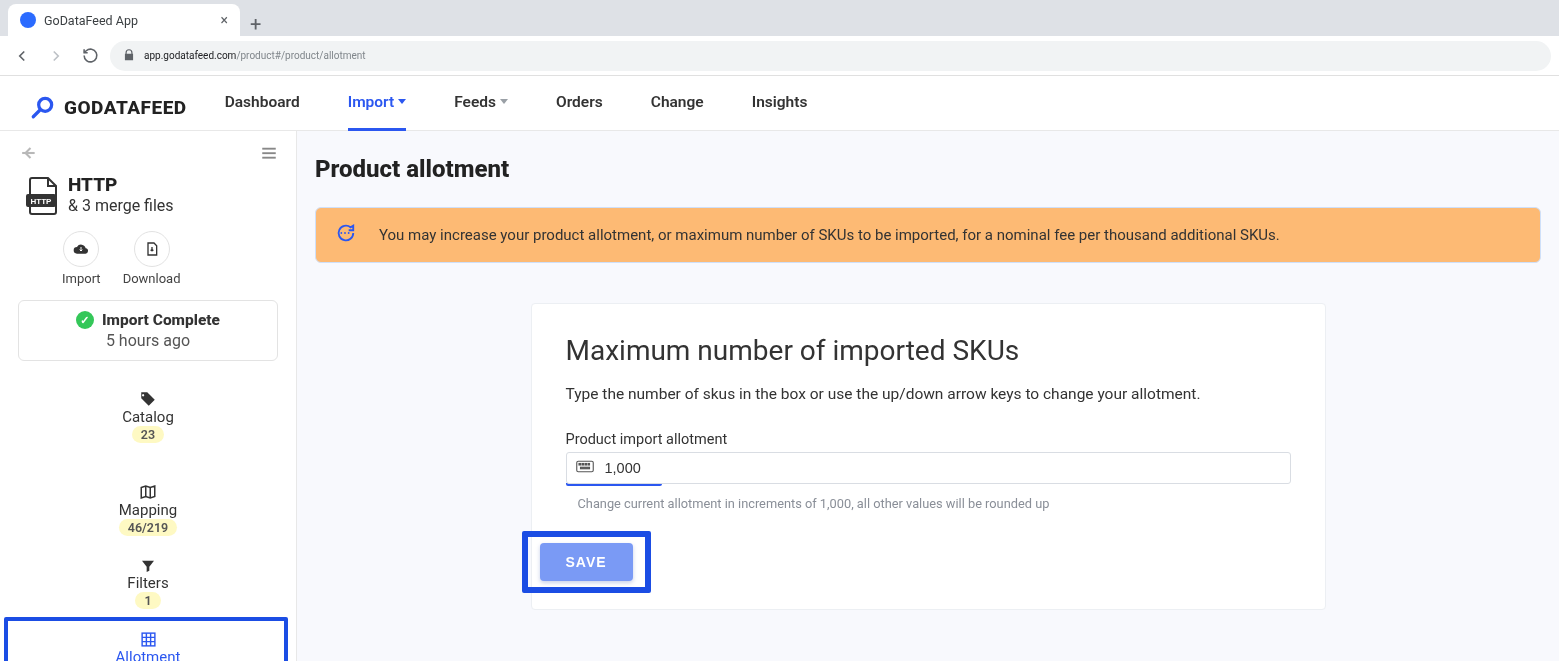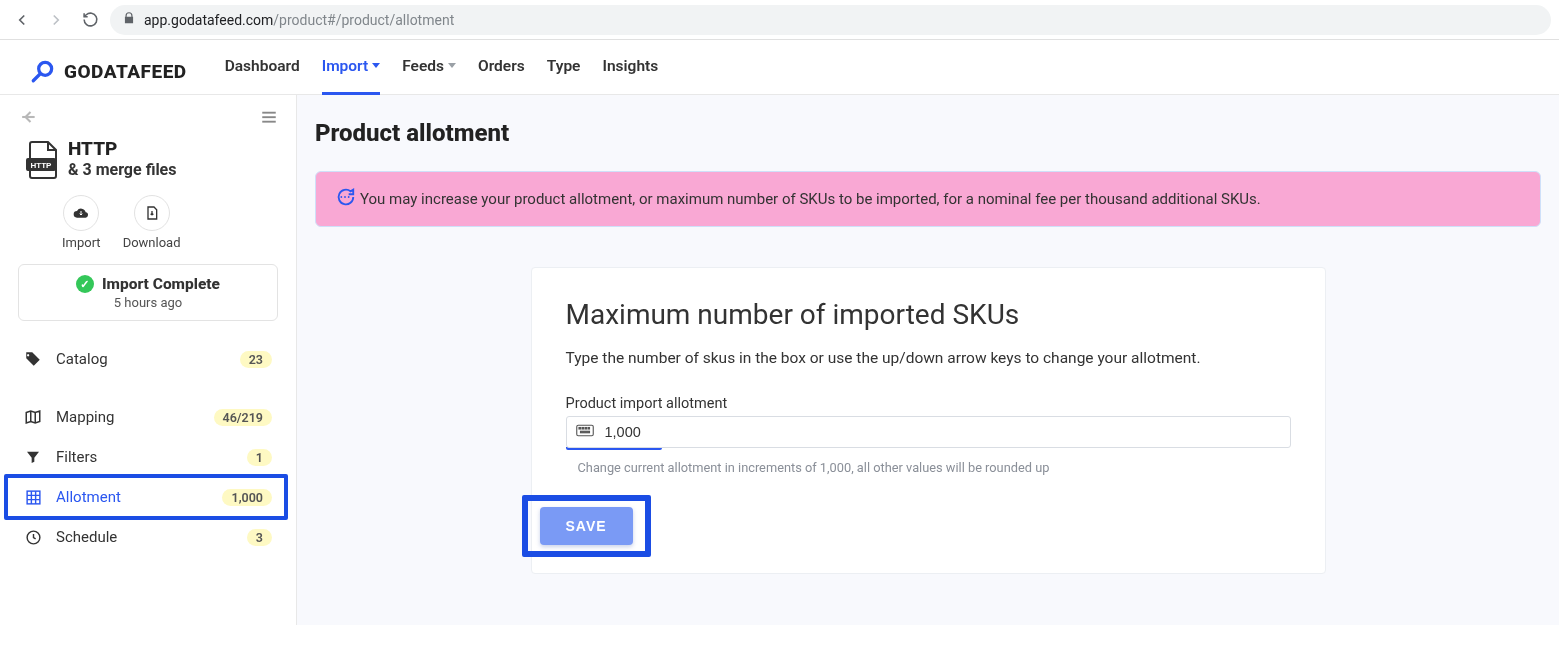--- a/index.html
+++ b/index.html
@@ -24,72 +24,72 @@
     .tab .favicon { width:16px; height:16px; border-radius:50%; background:#2b6bff; }
     .tab .title { flex:1; white-space:nowrap; overflow:hidden; text-overflow:ellipsis; }
     .tab .close { font-size:14px; color:#5f6368; cursor:pointer; }
     .new-tab { font-size:20px; color:#5f6368; padding:0 10px; cursor:pointer; }
     .toolbar-row {
       display:flex; align-items:center; height:40px; padding:0 8px;
       background:#fff; border-bottom:1px solid #e0e0e0; gap:6px;
     }
     .nav-btn { width:28px; height:28px; display:flex; align-items:center; justify-content:center; color:#5f6368; border-radius:50%; cursor:pointer;}
     .nav-btn.disabled { color:#bdc1c6; }
-    .address-bar { flex:1; display:flex; align-items:center; height:30px; background:#f1f3f4; border-radius:15px; padding:0 12px; gap:8px; color:#5f6368; font-size:14px; }
+    .address-bar { flex:1; display:flex; align-items:center; height:30px; background:#f1f3f4; border-radius:15px; padding:0 12px; gap:8px; color:#5f6368; font-size:10px; }
     .address-bar .url .muted { color:#80868b; }
     .address-bar .url .dark { color:#202124; }
 
     
     .app-header {
       height:55px; display:flex; align-items:center; padding:0 30px; border-bottom:1px solid #e8e8e8; gap:8px;
     }
     .logo { display:flex; align-items:center; gap:8px; font-weight:800; font-size:19px; color:#222; letter-spacing:0.5px; margin-right:30px;margin-top:8px;}
     .logo-mark svg { display:block; }
-    .main-nav { display:flex; gap:22px; }
+    .main-nav { display:flex; gap:48px; }
     .main-nav .nav-item { font-size:15.5px; font-weight:600; color:#333; padding:17px 0; border-bottom:3px solid transparent; cursor:pointer; display:flex; align-items:center; gap:4px;}
     .main-nav .nav-item.active { color:#2b57f0; border-bottom-color:#2b57f0; }
     .caret { width:0;height:0;border-left:4px solid transparent;border-right:4px solid transparent;border-top:5px solid currentColor;}
     .caret-muted { border-top-color:#9aa0a6; }
 
     
     .layout { display:flex; height:calc(661px - 36px - 40px - 55px); }
     .sidebar { width:297px; border-right:1px solid #e8e8e8; padding:10px 16px 0 16px; display:flex; flex-direction:column; }
     .sb-top-row { display:flex; justify-content:space-between; align-items:center; color:#888; padding:2px 2px 6px;}
     .sb-top-row .back { font-size:18px; color:#b8b8b8; cursor:pointer;}
     .sb-top-row .menu { font-size:16px; color:#888; cursor:pointer;}
 
     .source-block { display:flex; align-items:flex-start; gap:14px; padding:0 4px 10px 52px; position:relative;}
     .source-icon { position:absolute; left:8px; top:2px; }
     .source-title { font-weight:800; font-size:19px; color:#222;}
-    .source-sub { font-weight:700; font-size:16px; color:#333; }
+    .source-sub { font-weight:400; font-size:16px; color:#333; }
 
     .action-row { display:flex; gap:22px; justify-content:flex-start; padding:6px 0 10px 46px;}
     .action-btn { text-align:center; font-size:13px; color:#444; cursor:pointer;}
     .action-btn .circle { width:36px;height:36px;border:1px solid #e2e2e2;border-radius:50%;display:flex;align-items:center;justify-content:center;margin:0 auto 4px;background:#fff;color:#333;}
 
     .status-card { border:1px solid #e3e3e3; border-radius:6px; padding:10px; text-align:center; margin:4px 2px 18px;}
     .status-line { display:flex; gap:8px; justify-content:center; align-items:center; font-weight:800; font-size:15.5px;}
     .status-dot { width:18px;height:18px;border-radius:50%;background:#34c759;display:inline-flex;align-items:center;justify-content:center;color:#fff;font-size:11px;}
-    .status-time { font-size:13px; color:#555; margin-top:2px;}
+    .status-time { font-size:16px; color:#555; margin-top:2px;}
 
     .sb-list { display:flex; flex-direction:column; }
     .sb-item-wrap { position:relative; }
-    .sb-item { display:flex; align-items:center; gap:14px; padding:11px 8px; border-radius:4px; cursor:pointer; font-size:15px; color:#333;}
+    .sb-item { display:flex; align-items:center; padding:11px 8px; border-radius:4px; cursor:pointer; font-size:15px; color:#333;flex-direction:column;}
     .sb-item .lbl { flex:1; }
     .badge { background:#fef9c3; border-radius:12px; padding:1px 9px; font-size:12.5px; color:#555; font-weight:600;}
     .sb-item .icn { width:18px; display:flex; justify-content:center; color:#333; }
     .sb-item.active { color:#2b57f0; }
     .sb-item.active .icn { color:#2b57f0; }
     .highlight-box { position:absolute; inset:-3px -8px -3px -12px; border:4px solid #1b4de4; border-radius:2px; pointer-events:none;}
     .sb-gap { height:18px; }
 
     
     .main { flex:1; padding:24px 18px 4px 18px; background:#f8f9fd; overflow:auto;}
     .page-title { font-size:24px; font-weight:800; color:#222; padding:0 0 24px 0;}
-    .info-banner { border:1px solid #cfe0f9; background:#f9a8d4; border-radius:6px; padding:14px 18px; display:flex; align-items:center; gap:4px; color:#333; font-size:15px;}
+    .info-banner { border:1px solid #cfe0f9; background:#fdba74; border-radius:6px; padding:14px 18px; display:flex; align-items:center; gap:23px; color:#333; font-size:15px;}
     .info-banner .icon { color:#2b57f0; flex-shrink:0;}
 
     .card {
       background:#fff; border:1px solid #eceff3; border-radius:4px;
       width:795px; margin:40px auto 0; padding:30px 34px 28px; position:relative;
     }
     .card h2 { font-size:28px; font-weight:400; color:#333; margin-bottom:18px;}
     .card .desc { font-size:15.5px; color:#333; margin-bottom:28px;}
     .field-label { font-size:14.5px; color:#333; margin-bottom:4px;}
     .input-wrap { position:relative; }
@@ -101,20 +101,28 @@
     .input-underline { height:3px; width:96px; background:#2b57f0; margin-top:-1px; border-radius:0 0 2px 2px;}
     .helper { font-size:12.8px; color:#8a8f98; margin-top:10px;margin-left:12px;}
     .save-wrap { position:relative; display:inline-block; margin-top:32px; margin-left:-26px;}
     .save-btn { background:#7a9af5; color:#fff; border:none; border-radius:4px; padding:11px 26px; font-size:14px; font-weight:700; letter-spacing:1px; cursor:pointer; box-shadow:0 2px 4px rgba(120,140,200,.4);}
     .save-hl { position:absolute; inset:-12px -18px; border:6px solid #1b4de4; border-radius:2px; pointer-events:none;}
   </style>
 </head>
 <body>
 
 <div class="browser-chrome">
+  <div class="tab-strip">
+    <div class="tab">
+      <span class="favicon"></span>
+      <span class="title">GoDataFeed App</span>
+      <span class="close">×</span>
+    </div>
+    <div class="new-tab">+</div>
+  </div>
   <div class="toolbar-row">
     <div class="nav-btn">
       <svg width="18" height="18" viewBox="0 0 24 24" fill="none" stroke="currentColor" stroke-width="2.2">
           <path d="M15 18l-6-6 6-6"></path>
         </svg>
     </div>
     <div class="nav-btn disabled">
       <svg width="18" height="18" viewBox="0 0 24 24" fill="none" stroke="currentColor" stroke-width="2.2">
           <path d="M9 18l6-6-6-6"></path>
         </svg>
@@ -157,21 +165,21 @@
         <span class="caret"></span>
       </div>
     <div class="nav-item">
         <span>Feeds</span>
         <span class="caret caret-muted"></span>
       </div>
     <div class="nav-item">
         <span>Orders</span>
       </div>
     <div class="nav-item">
-        <span>Type</span>
+        <span>Change</span>
       </div>
     <div class="nav-item">
         <span>Insights</span>
       </div>
   </nav>
 </div>
 
 <div class="layout">
 
   <aside class="sidebar">

